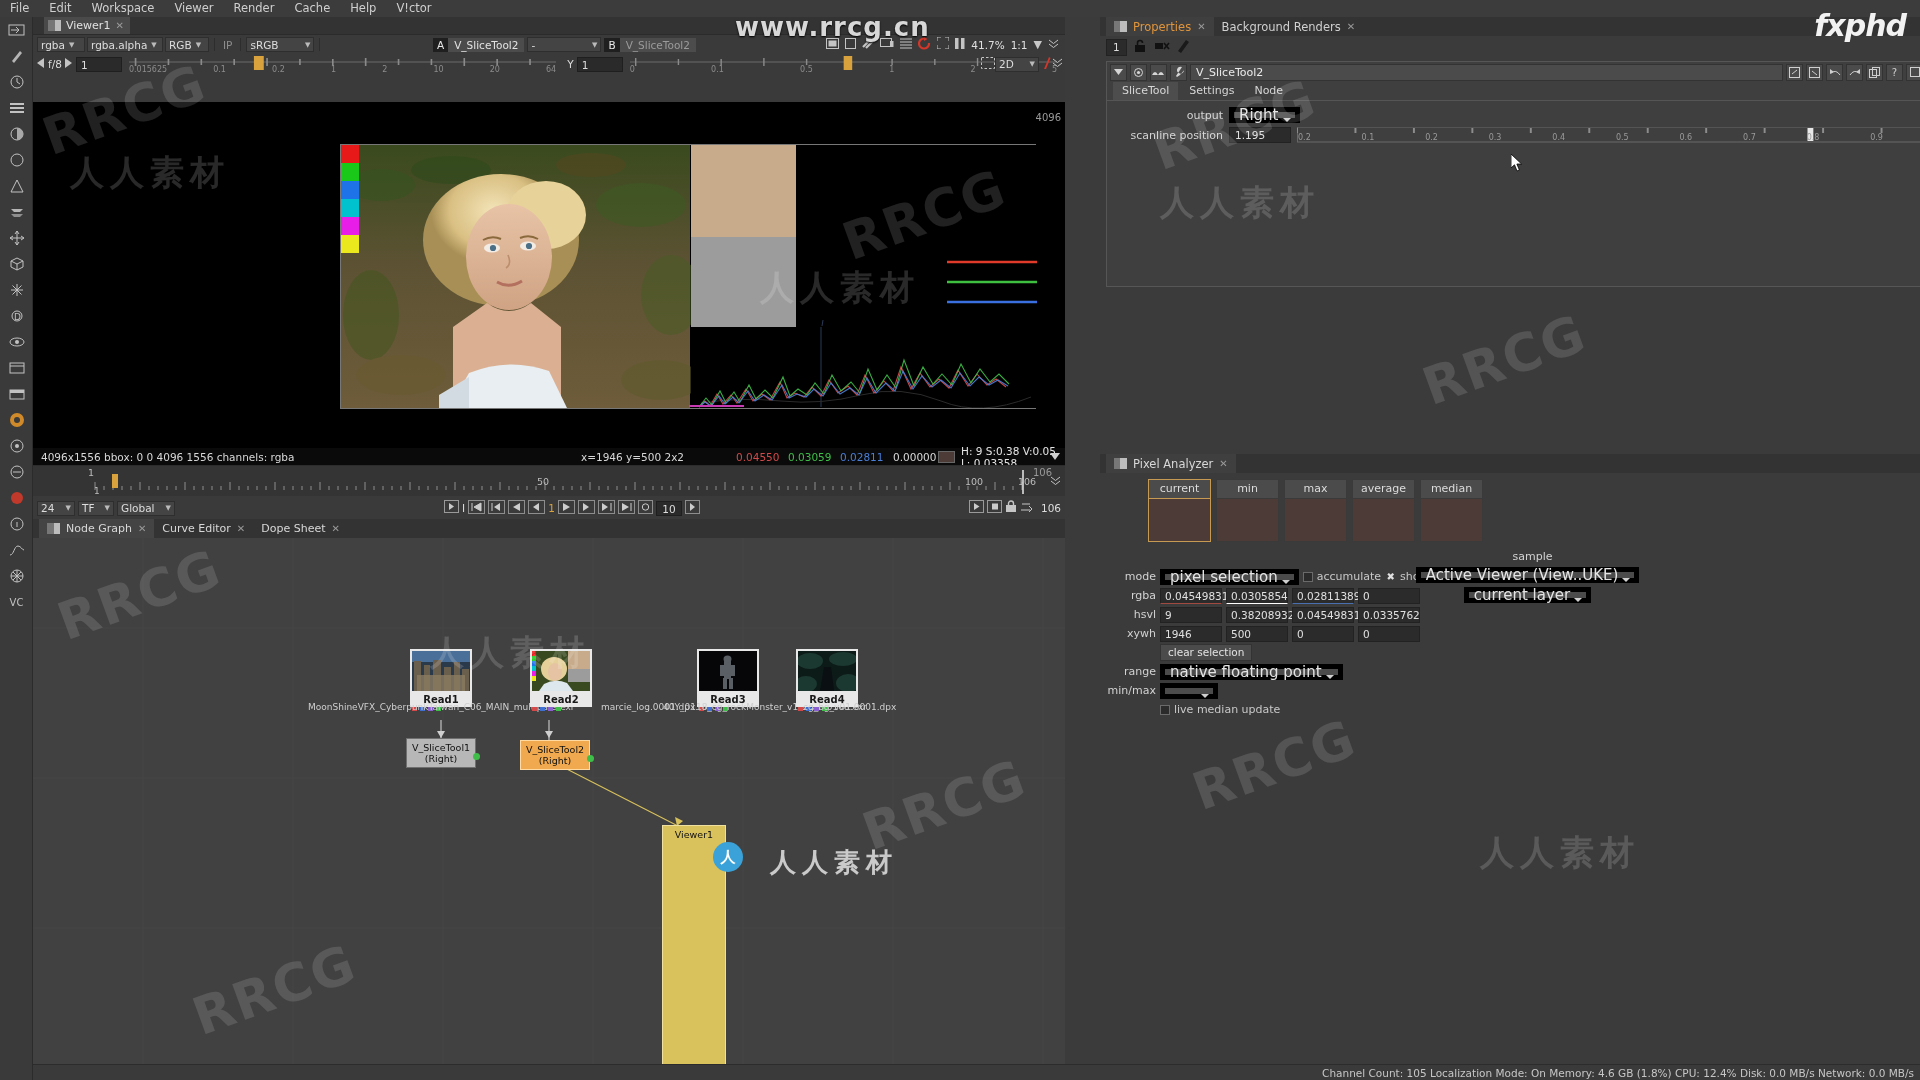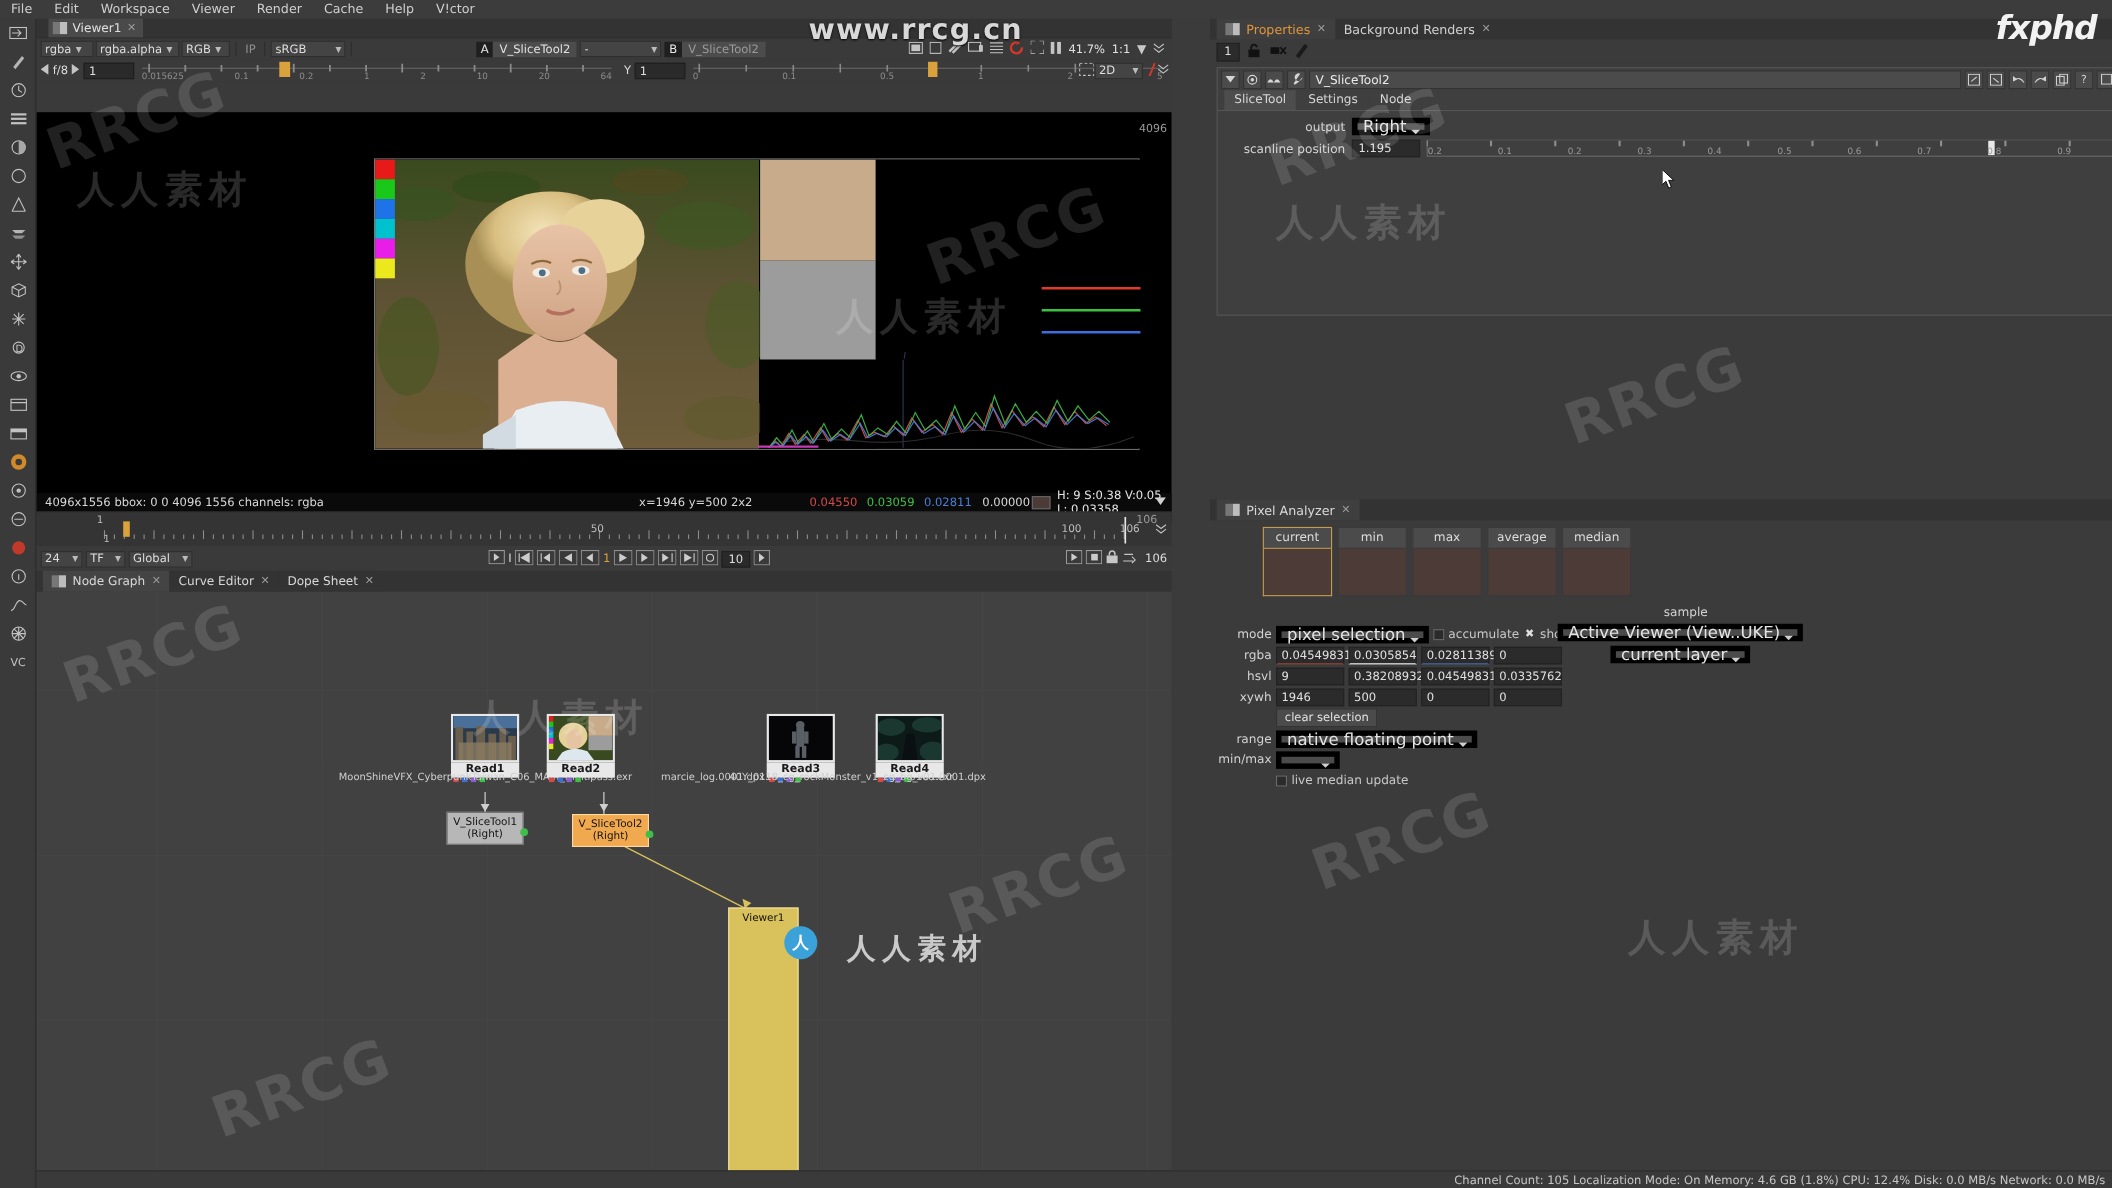--- a/index.html
+++ b/index.html
@@ -691,21 +691,21 @@
         <div class="nm">Read1</div>
         <div class="pins">
             <i style="background:#d24a4a"></i>
             <i style="background:#3f6fd0"></i>
             <i style="background:#8a5fd0"></i>
             <i style="background:#3fbf4a"></i>
           </div>
       </div>
       <div style="position:absolute;left:275px;top:164px;font-size:9px;color:#cfcfcf;white-space:nowrap;">MoonShineVFX_CyberpunkTaiwan_C06_MAIN_multipass.exr</div>
 
-      <div class="node readnode" style="left:464px;top:111px;">
+      <div class="node readnode" style="left:497px;top:111px;">
         <div class="img">
           <svg width="58" height="40">
               <rect width="58" height="40" fill="#3a4a20"></rect>
             <rect x="0" y="0" width="4" height="5" fill="#e81919"></rect>
               <rect x="0" y="5" width="4" height="5" fill="#19c819"></rect>
               <rect x="0" y="10" width="4" height="5" fill="#1e73e8"></rect>
               <rect x="0" y="15" width="4" height="5" fill="#00c2cf"></rect>
               <rect x="0" y="20" width="4" height="5" fill="#e81ee8"></rect>
               <rect x="0" y="25" width="4" height="5" fill="#ece81e"></rect>
             <ellipse cx="22" cy="18" rx="13" ry="12" fill="#e5d099"></ellipse>

